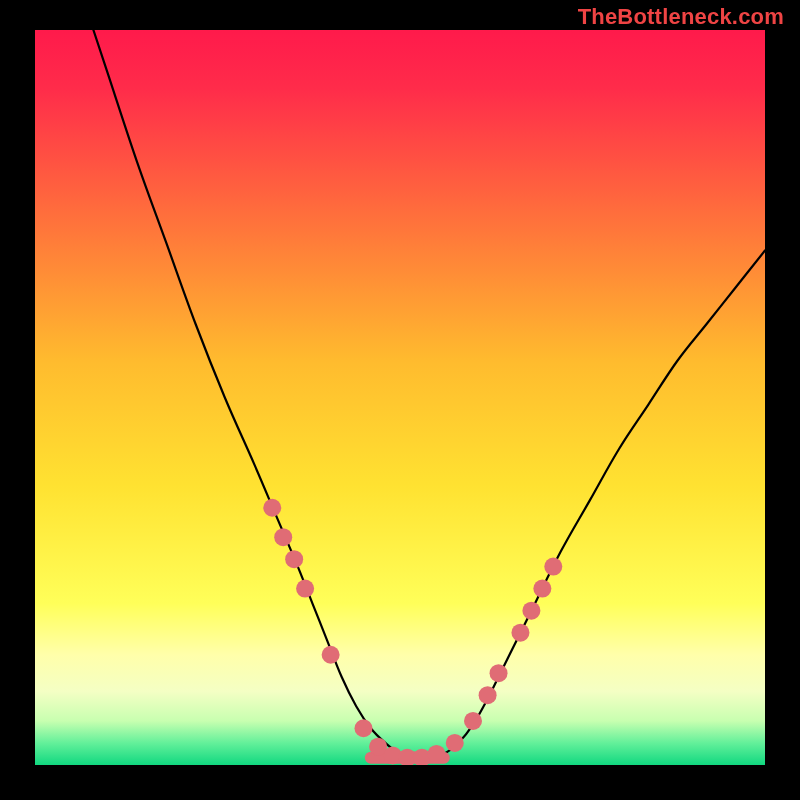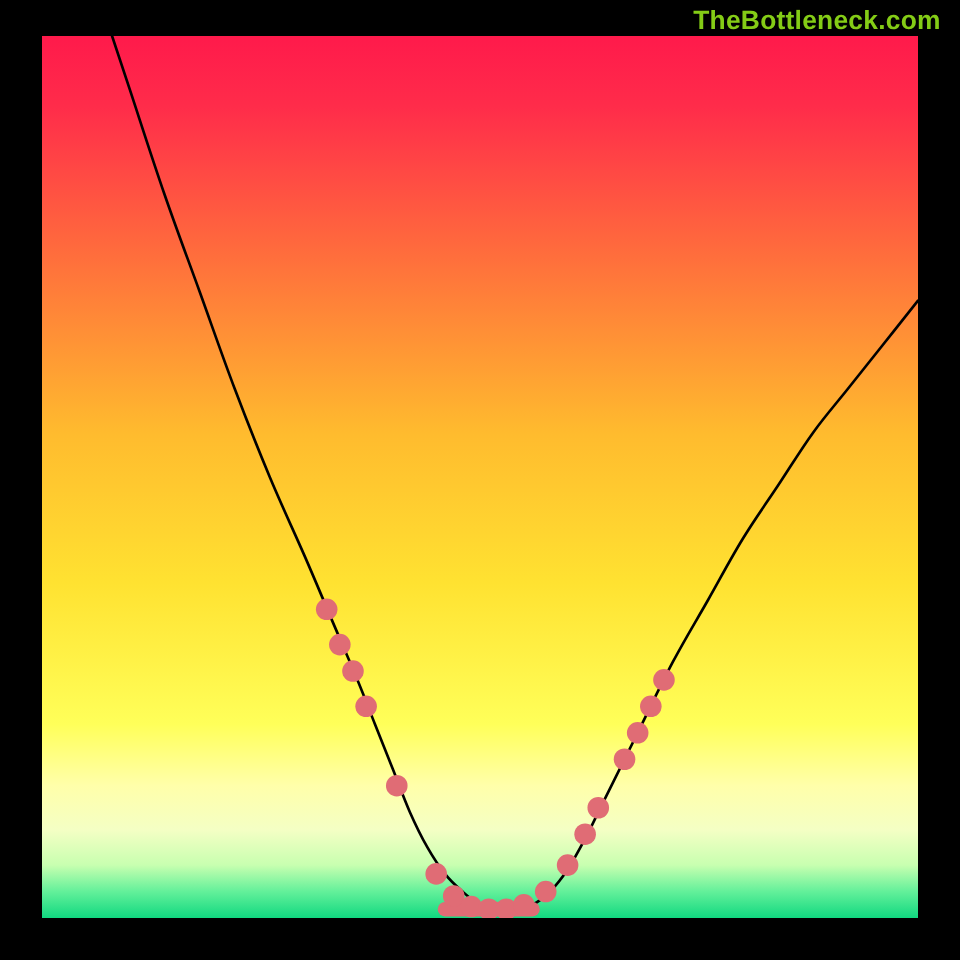--- a/index.html
+++ b/index.html
@@ -16,21 +16,21 @@
     width: 800px;
     height: 800px;
     background: #000;
   }
   .watermark {
     position: absolute;
     top: 4px;
     right: 16px;
     font-size: 22px;
     font-weight: 600;
-    color: #84cc16;
+    color: #ef4444;
     letter-spacing: 0.2px;
     z-index: 10;
     user-select: none;
   }
   .plot {
     position: absolute;
     left: 35px;
     top: 30px;
     width: 730px;
     height: 735px;

